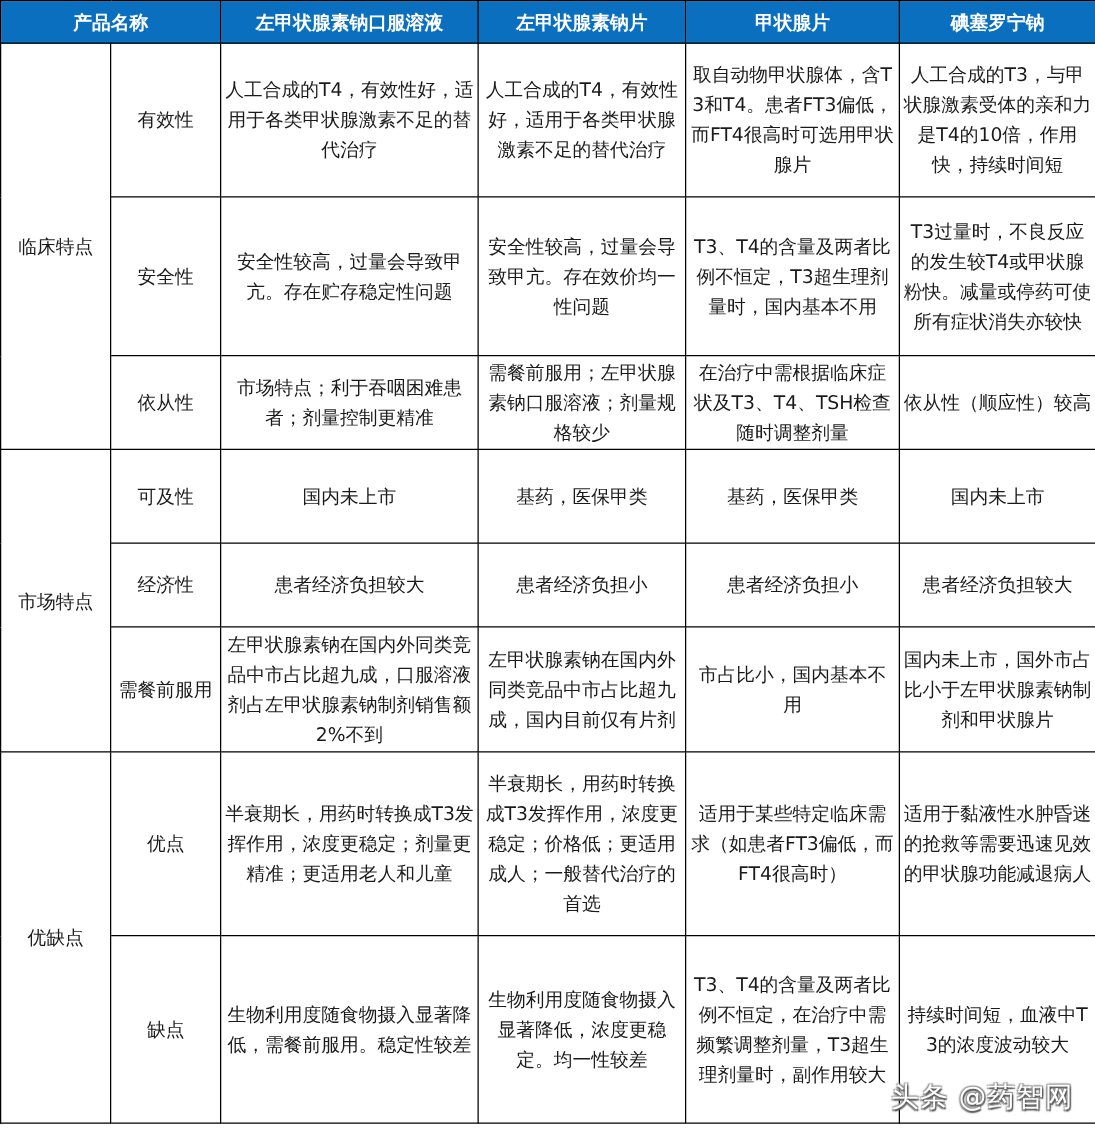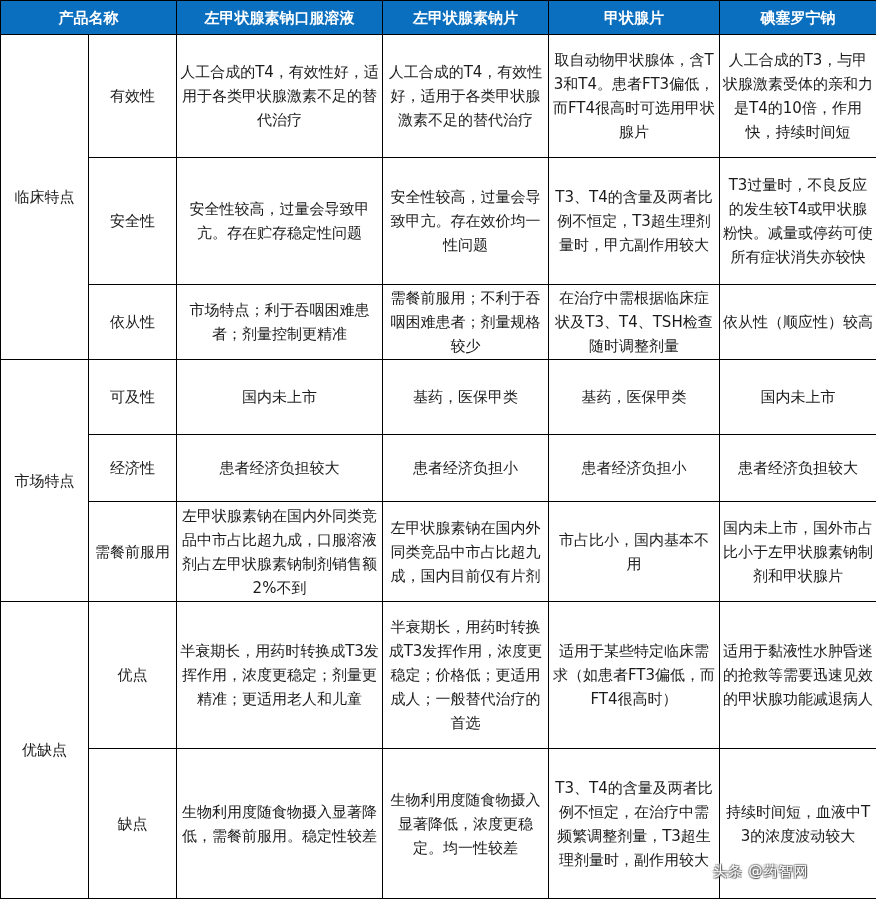--- a/index.html
+++ b/index.html
@@ -29,21 +29,21 @@
     height: 33px;
     line-height: 20px;
   }
   td.group { font-size: 15px; }
   td.attr { font-size: 15px; }
   .watermark {
     position: absolute;
     left: 713px;
     top: 863px;
     font-family: "DejaVu Sans", "Liberation Sans", sans-serif;
-    font-size: 14px;
+    font-size: 22px;
     color: #ffffff;
     text-shadow: 1px 1px 1px #555, -1px -1px 1px #999, 1px -1px 1px #888, -1px 1px 1px #888;
     letter-spacing: 1px;
     white-space: nowrap;
   }
 </style>
 </head>
 <body>
 
 <table class="cmp">
@@ -71,27 +71,27 @@
       <td class="attr">有效性</td>
       <td>人工合成的T4，有效性好，适用于各类甲状腺激素不足的替代治疗</td>
       <td>人工合成的T4，有效性好，适用于各类甲状腺激素不足的替代治疗</td>
       <td>取自动物甲状腺体，含T3和T4。患者FT3偏低，而FT4很高时可选用甲状腺片</td>
       <td>人工合成的T3，与甲状腺激素受体的亲和力是T4的10倍，作用快，持续时间短</td>
     </tr>
     <tr style="height:127px">
       <td class="attr">安全性</td>
       <td>安全性较高，过量会导致甲亢。存在贮存稳定性问题</td>
       <td>安全性较高，过量会导致甲亢。存在效价均一性问题</td>
-      <td>T3、T4的含量及两者比例不恒定，T3超生理剂量时，甲亢副作用较大</td>
+      <td>T3、T4的含量及两者比例不恒定，T3超生理剂量时，国内基本不用</td>
       <td>T3过量时，不良反应的发生较T4或甲状腺粉快。减量或停药可使所有症状消失亦较快</td>
     </tr>
     <tr style="height:75px">
       <td class="attr">依从性</td>
       <td>市场特点；利于吞咽困难患者；剂量控制更精准</td>
-      <td>需餐前服用；不利于吞咽困难患者；剂量规格较少</td>
+      <td>需餐前服用；左甲状腺素钠口服溶液；剂量规格较少</td>
       <td>在治疗中需根据临床症状及T3、T4、TSH检查随时调整剂量</td>
       <td>依从性（顺应性）较高</td>
     </tr>
 
     <tr style="height:75px">
       <td rowspan="3" class="group">市场特点</td>
       <td class="attr">可及性</td>
       <td>国内未上市</td>
       <td>基药，医保甲类</td>
       <td>基药，医保甲类</td>

